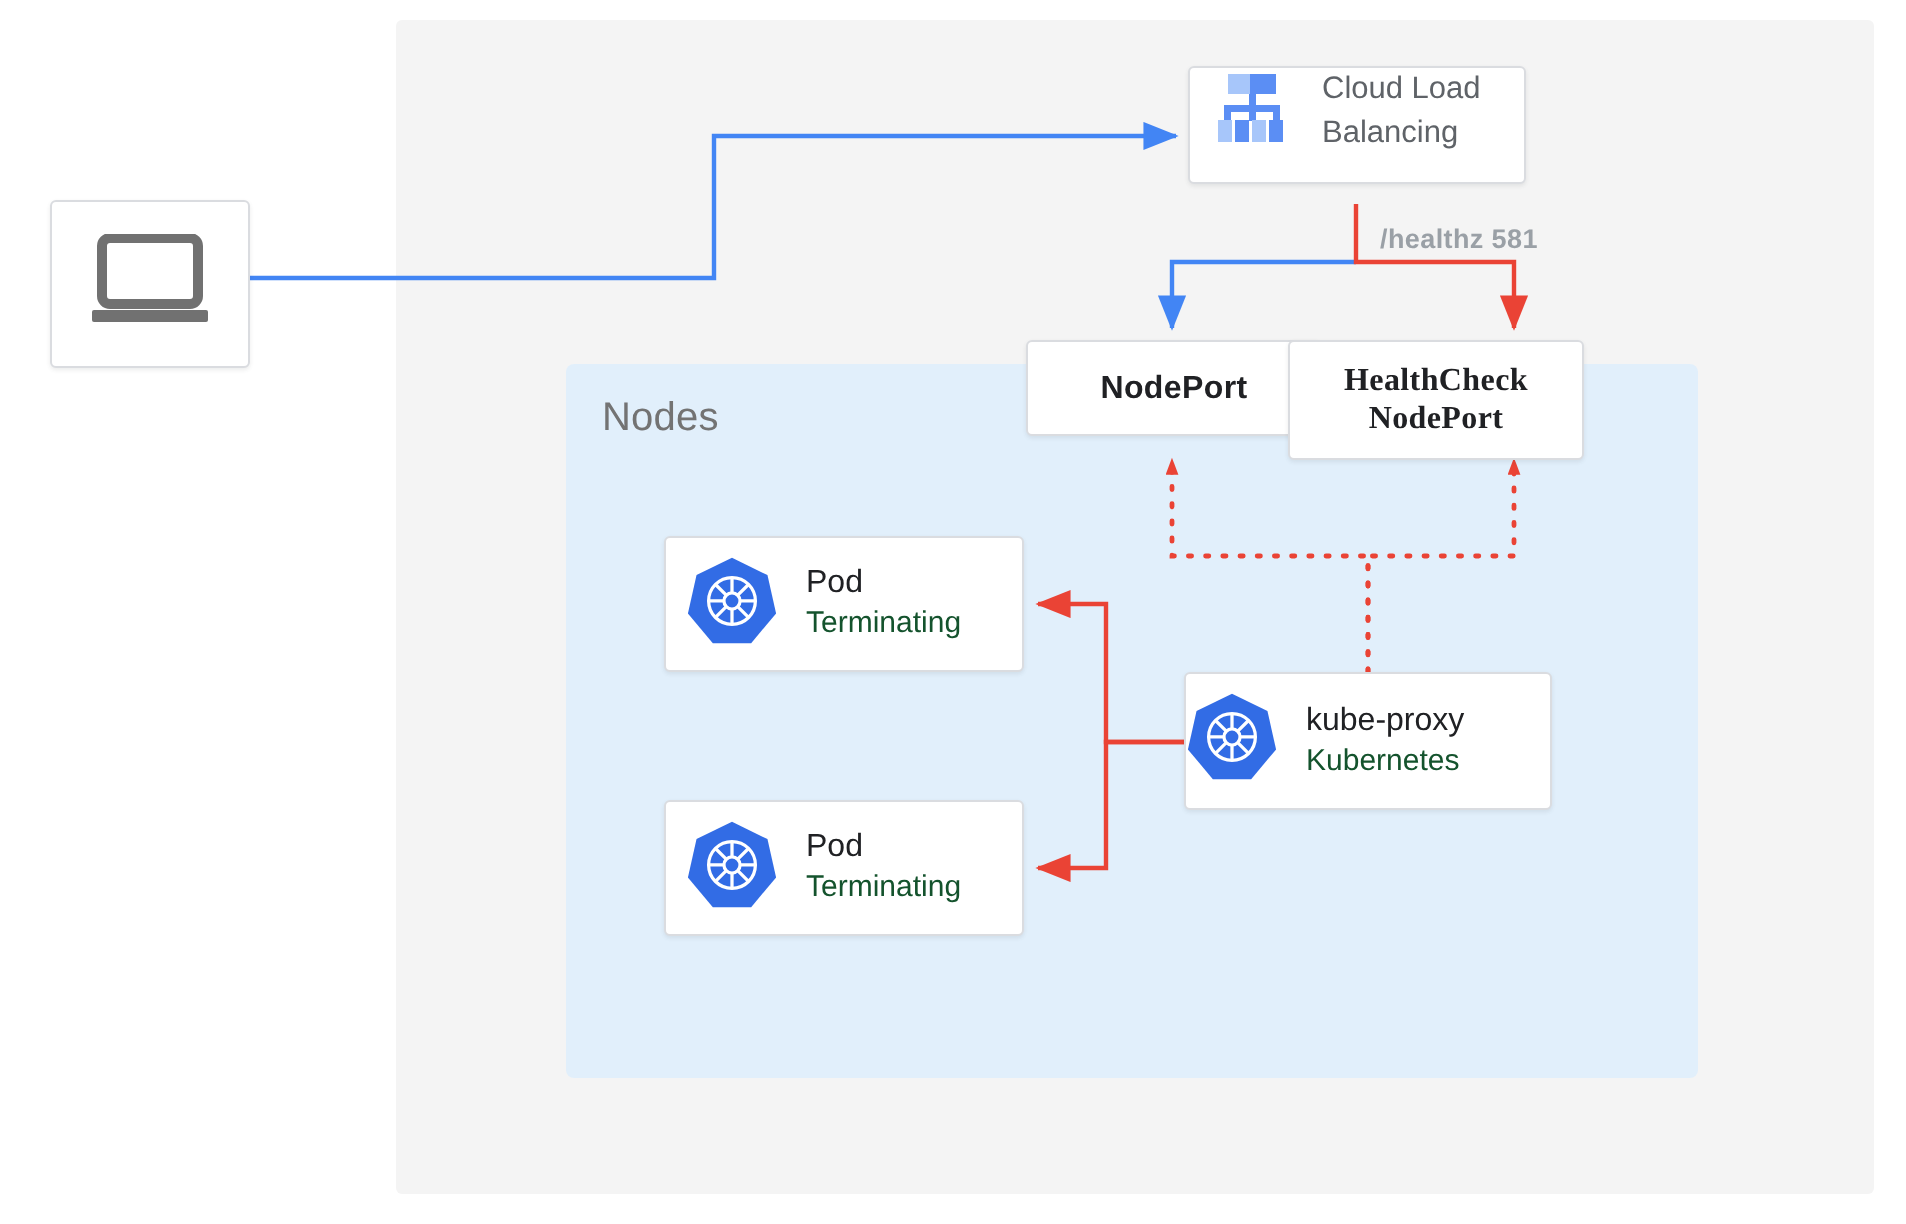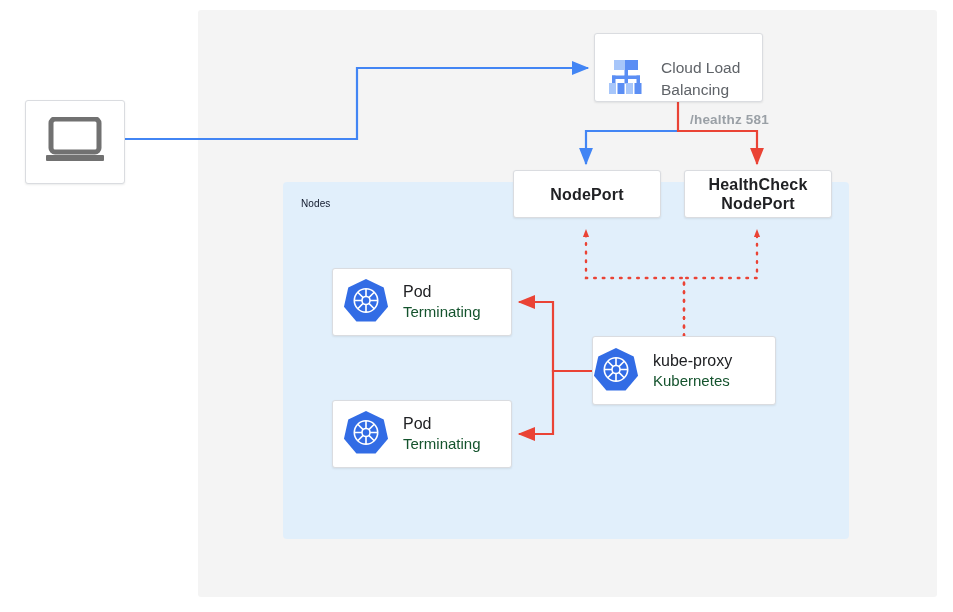--- a/index.html
+++ b/index.html
@@ -36,22 +36,22 @@
     top: 182px;
     width: 566px;
     height: 357px;
     background: #e1effb;
     border-radius: 4px;
   }
   .nodes-label {
     position: absolute;
     left: 301px;
     top: 198px;
-    font-size: 10px;
-    color: #0f172a;
+    font-size: 20px;
+    color: #737373;
     letter-spacing: .1px;
     white-space: nowrap;
   }
   
   .card {
     position: absolute;
     background: #ffffff;
     border: 1px solid #dadce0;
     border-radius: 3px;
     box-sizing: border-box;
@@ -65,23 +65,23 @@
     height: 84px;
     display: flex;
     align-items: center;
     justify-content: center;
   }
   
   .clb-card {
     left: 594px;
     top: 33px;
     width: 169px;
-    height: 69px;
-    display: flex;
-    align-items: flex-end;
+    height: 59px;
+    display: flex;
+    align-items: flex-start;
     padding-left: 9px;
   }
   .clb-text {
     margin-left: 13px;
     font-size: 15.5px;
     line-height: 22px;
     color: #5f6368;
     white-space: pre-line;
   }
   
@@ -91,24 +91,25 @@
     justify-content: center;
     text-align: center;
   }
   .np-card.nodeport {
     left: 513px;
     top: 170px;
     width: 148px;
     height: 48px;
   }
   .np-card.hc-nodeport {
-    left: 684px;
+    left: 644px;
     top: 170px;
     width: 148px;
-    height: 48px;
+    height: 60px;
+    font-family: Liberation Serif, serif;
   }
   .np-label {
     font-size: 16px;
     font-weight: bold;
     color: #202124;
     line-height: 19px;
     white-space: pre-line;
     letter-spacing: .2px;
   }
   

